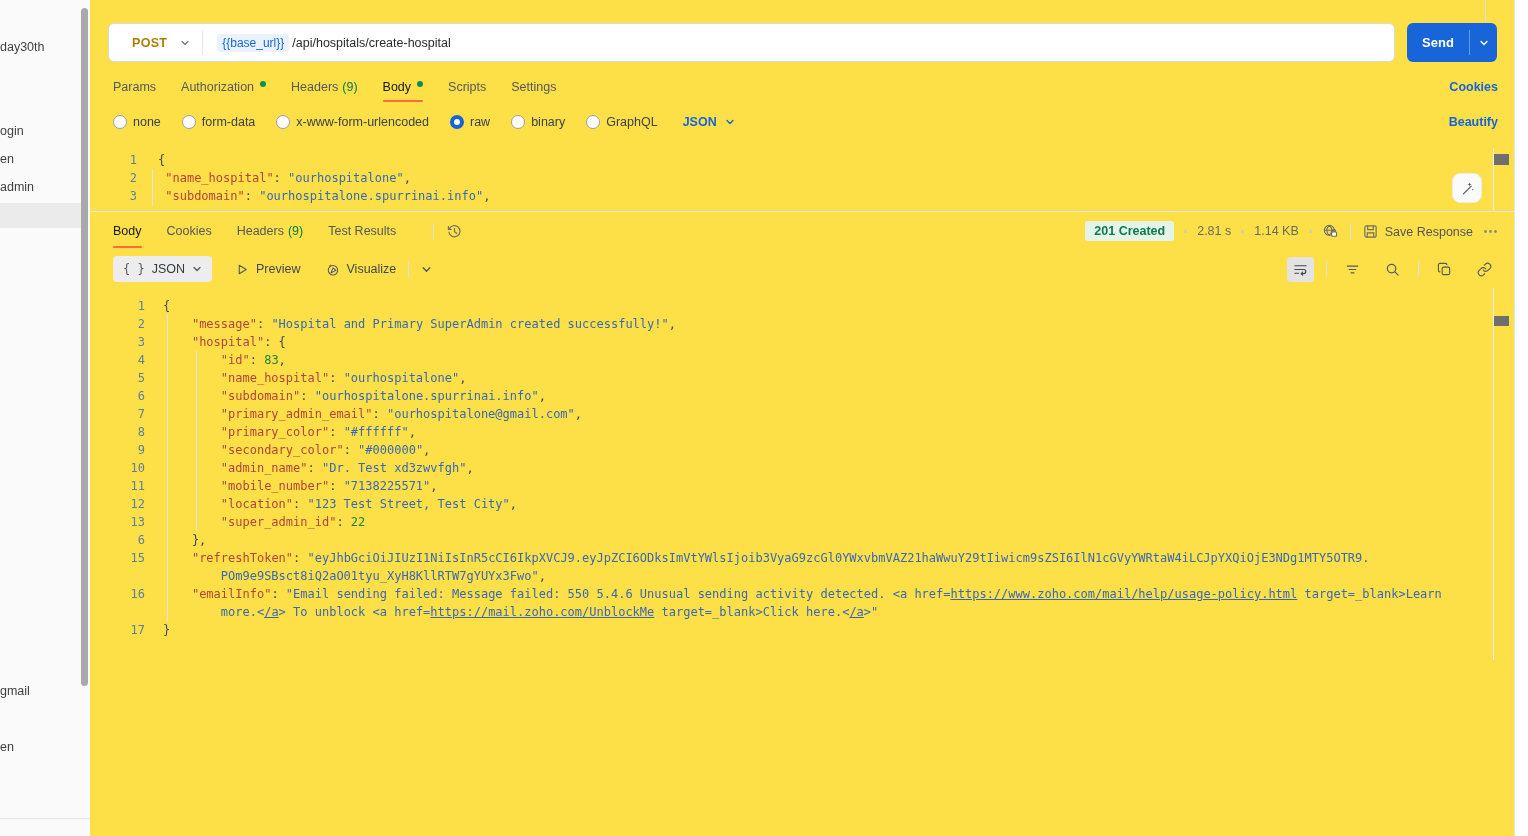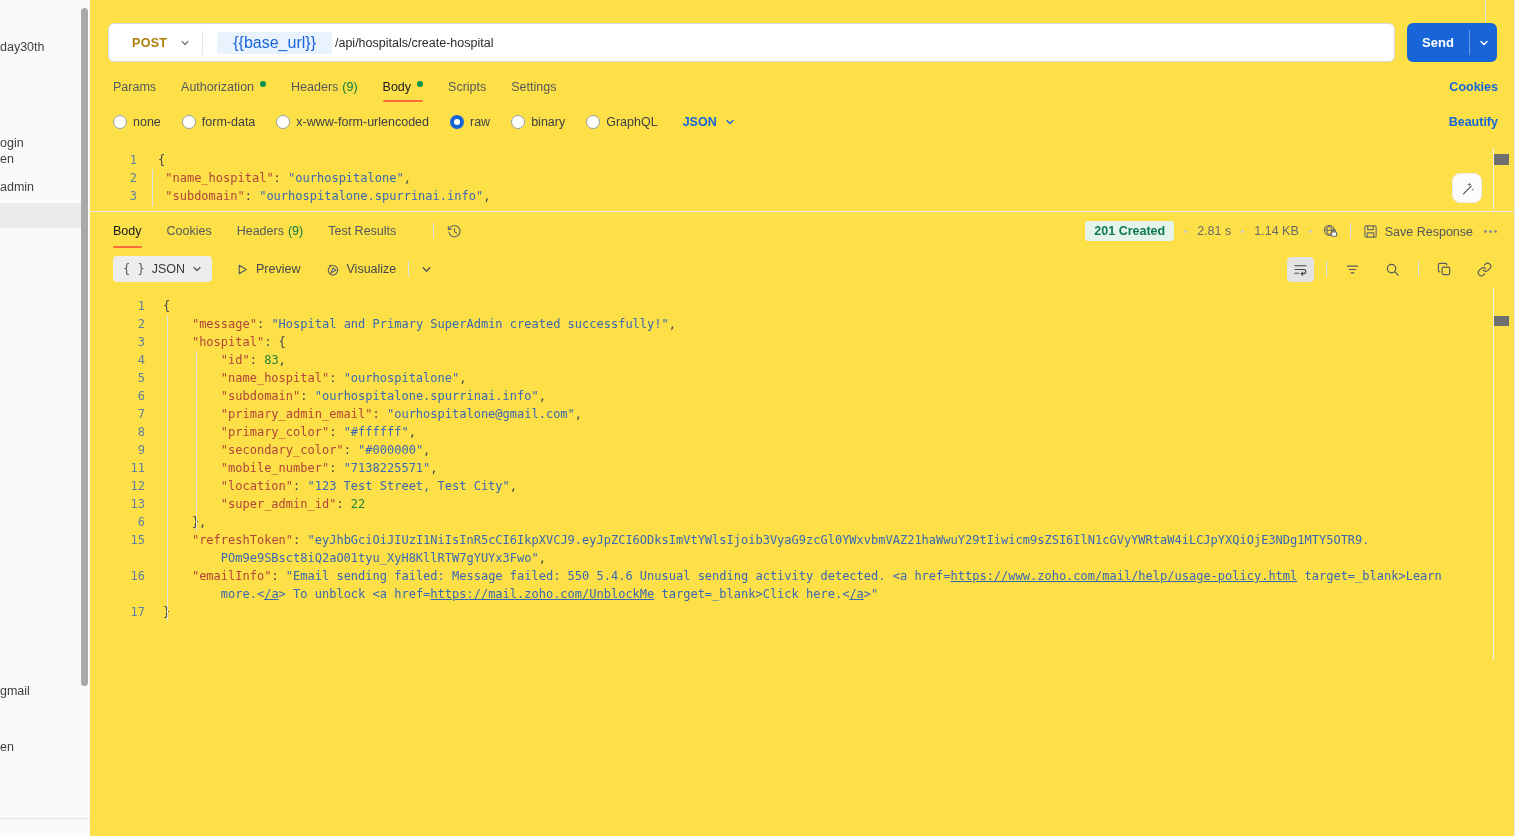--- a/index.html
+++ b/index.html
@@ -17,21 +17,21 @@
   
   .main { position: absolute; left: 90px; top: 0; width: 1424px; height: 836px; background: #fde047; }
   .right-strip { position: absolute; left: 1514px; top: 0; width: 14px; height: 836px; background: #fff; border-left: 1px solid #e4e4e4; }
   .top-cut-line { position: absolute; left: 1395px; top: 0; width: 1px; height: 22px; background: #e0e0e0; }
 
   
   .url-bar { position: absolute; left: 18px; top: 23px; width: 1287px; height: 39px; border: 1px solid #d9d9d9; border-radius: 6px; display: flex; align-items: center; background: #fff; }
   .method { display: flex; align-items: center; gap: 13px; padding: 0 12px 0 23px; color: #ad7e07; font-weight: 700; font-size: 12.5px; letter-spacing: .3px; cursor: pointer; }
   .method .chev { color: #7a7a7a; display: flex; }
   .url-divider { width: 1px; height: 24px; background: #e6e6e6; }
-  .var-chip { margin-left: 14px; background: #eaf2fd; color: #1765d8; font-size: 16px; padding: 2px 16px; border-radius: 3px; font-family: "Liberation Sans", sans-serif; }
+  .var-chip { margin-left: 14px; background: #eaf2fd; color: #1765d8; font-size: 12px; padding: 2px 5px; border-radius: 3px; font-family: "Liberation Sans", sans-serif; }
   .url-path { margin-left: 3px; font-size: 12.5px; color: #2a2a2a; }
 
   .send-btn { position: absolute; left: 1317px; top: 23px; width: 90px; height: 39px; background: #1765d8; border-radius: 6px; display: flex; align-items: stretch; color: #fff; cursor: pointer; }
   .send-btn .send-label { flex: 1; display: flex; align-items: center; justify-content: center; font-size: 13px; font-weight: 700; }
   .send-btn .send-sep { width: 1px; background: rgba(255,255,255,.35); margin: 7px 0; }
   .send-btn .send-caret { width: 27px; display: flex; align-items: center; justify-content: center; }
 
   
   .req-tabs-row { position: absolute; left: 23px; top: 71px; right: 16px; height: 31px; display: flex; align-items: center; }
   .tabs { display: flex; align-items: center; height: 100%; }
@@ -91,21 +91,21 @@
   .icon-pill { width: 27px; height: 25px; border-radius: 4px; display: flex; align-items: center; justify-content: center; color: #55585e; cursor: pointer; }
   .icon-pill.active { background: #e3e3e3; }
   .toolbar-right .gap { width: 13px; }
 </style>
 </head>
 <body>
 
 <aside class="sidebar">
   <div class="items">
       <div class="s-item" style="top: 40px;">day30th</div>
-      <div class="s-item" style="top: 136px;">ogin</div>
+      <div class="s-item" style="top: 124px;">ogin</div>
       <div class="s-item" style="top: 152px;">en</div>
       <div class="s-item" style="top: 180px;">admin</div>
       <div class="sel-row" style="top: 203px;"></div>
       <div class="s-item" style="top: 684px;">gmail</div>
       <div class="s-item" style="top: 740px;">en</div>
     </div>
   <div class="side-scrollbar"></div>
   <div class="sidebar-bottom-line"></div>
 </aside>
 
@@ -348,20 +348,21 @@
   <div class="code-area resp-editor" id="resp-editor">
       <div class="code-row"><span class="ln">1</span><span class="code"><span class="tk-p">{</span></span></div>
       <div class="code-row"><span class="ln">2</span><span class="code"><span class="tk-p">    </span><span class="tk-k">"message"</span><span class="tk-p">: </span><span class="tk-s">"Hospital and Primary SuperAdmin created successfully!"</span><span class="tk-p">,</span></span></div>
       <div class="code-row"><span class="ln">3</span><span class="code"><span class="tk-p">    </span><span class="tk-k">"hospital"</span><span class="tk-p">: {</span></span></div>
       <div class="code-row"><span class="ln">4</span><span class="code"><span class="tk-p">        </span><span class="tk-k">"id"</span><span class="tk-p">: </span><span class="tk-n">83</span><span class="tk-p">,</span></span></div>
       <div class="code-row"><span class="ln">5</span><span class="code"><span class="tk-p">        </span><span class="tk-k">"name_hospital"</span><span class="tk-p">: </span><span class="tk-s">"ourhospitalone"</span><span class="tk-p">,</span></span></div>
       <div class="code-row"><span class="ln">6</span><span class="code"><span class="tk-p">        </span><span class="tk-k">"subdomain"</span><span class="tk-p">: </span><span class="tk-s">"ourhospitalone.spurrinai.info"</span><span class="tk-p">,</span></span></div>
       <div class="code-row"><span class="ln">7</span><span class="code"><span class="tk-p">        </span><span class="tk-k">"primary_admin_email"</span><span class="tk-p">: </span><span class="tk-s">"ourhospitalone@gmail.com"</span><span class="tk-p">,</span></span></div>
       <div class="code-row"><span class="ln">8</span><span class="code"><span class="tk-p">        </span><span class="tk-k">"primary_color"</span><span class="tk-p">: </span><span class="tk-s">"#ffffff"</span><span class="tk-p">,</span></span></div>
       <div class="code-row"><span class="ln">9</span><span class="code"><span class="tk-p">        </span><span class="tk-k">"secondary_color"</span><span class="tk-p">: </span><span class="tk-s">"#000000"</span><span class="tk-p">,</span></span></div>
+      <div class="code-row"><span class="ln">10</span><span class="code"><span class="tk-p">        </span><span class="tk-k">"admin_name"</span><span class="tk-p">: </span><span class="tk-s">"Dr. Test xd3zwvfgh"</span><span class="tk-p">,</span></span></div>
       <div class="code-row"><span class="ln">11</span><span class="code"><span class="tk-p">        </span><span class="tk-k">"mobile_number"</span><span class="tk-p">: </span><span class="tk-s">"7138225571"</span><span class="tk-p">,</span></span></div>
       <div class="code-row"><span class="ln">12</span><span class="code"><span class="tk-p">        </span><span class="tk-k">"location"</span><span class="tk-p">: </span><span class="tk-s">"123 Test Street, Test City"</span><span class="tk-p">,</span></span></div>
       <div class="code-row"><span class="ln">13</span><span class="code"><span class="tk-p">        </span><span class="tk-k">"super_admin_id"</span><span class="tk-p">: </span><span class="tk-n">22</span></span></div>
       <div class="code-row"><span class="ln">6</span><span class="code"><span class="tk-p">    },</span></span></div>
       <div class="code-row"><span class="ln">15</span><span class="code"><span class="tk-p">    </span><span class="tk-k">"refreshToken"</span><span class="tk-p">: </span><span class="tk-s">"eyJhbGciOiJIUzI1NiIsInR5cCI6IkpXVCJ9.eyJpZCI6ODksImVtYWlsIjoib3VyaG9zcGl0YWxvbmVAZ21haWwuY29tIiwicm9sZSI6IlN1cGVyYWRtaW4iLCJpYXQiOjE3NDg1MTY5OTR9.</span></span></div>
       <div class="code-row"><span class="ln"></span><span class="code"><span class="tk-p">        </span><span class="tk-s">POm9e9SBsct8iQ2aO01tyu_XyH8KllRTW7gYUYx3Fwo"</span><span class="tk-p">,</span></span></div>
       <div class="code-row"><span class="ln">16</span><span class="code"><span class="tk-p">    </span><span class="tk-k">"emailInfo"</span><span class="tk-p">: </span><span class="tk-s">"Email sending failed: Message failed: 550 5.4.6 Unusual sending activity detected. &lt;a href=</span><span class="tk-u">https://www.zoho.com/mail/help/usage-policy.html</span><span class="tk-s"> target=_blank&gt;Learn</span></span></div>
       <div class="code-row"><span class="ln"></span><span class="code"><span class="tk-p">        </span><span class="tk-s">more.&lt;</span><span class="tk-u">/a</span><span class="tk-s">&gt; To unblock &lt;a href=</span><span class="tk-u">https://mail.zoho.com/UnblockMe</span><span class="tk-s"> target=_blank&gt;Click here.&lt;</span><span class="tk-u">/a</span><span class="tk-s">&gt;"</span></span></div>
       <div class="code-row"><span class="ln">17</span><span class="code"><span class="tk-p">}</span></span></div>
     </div>

